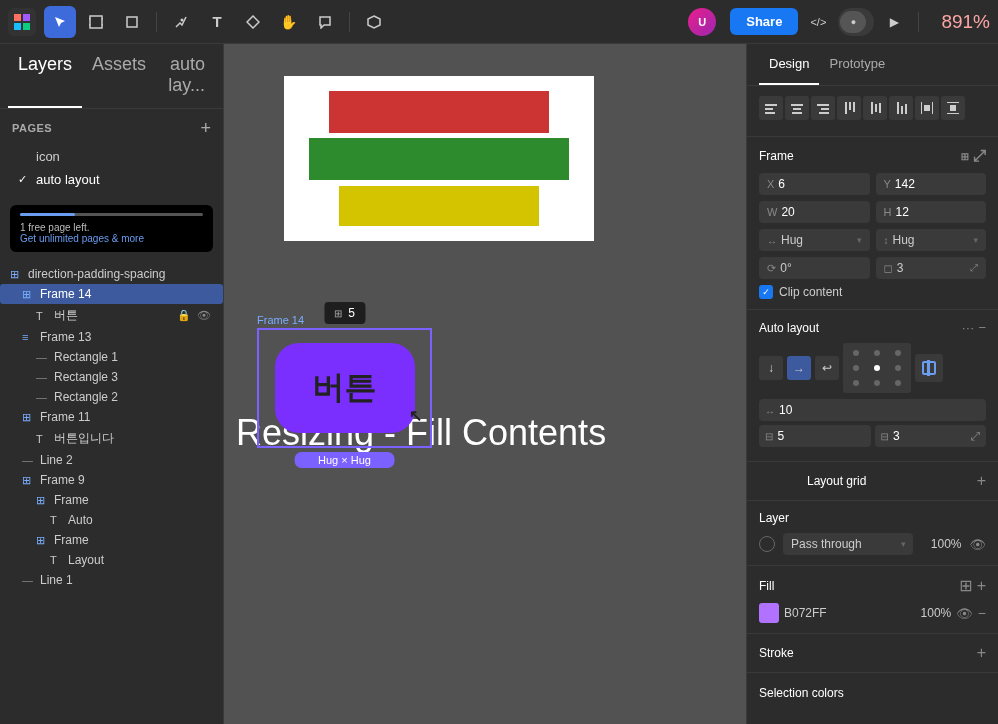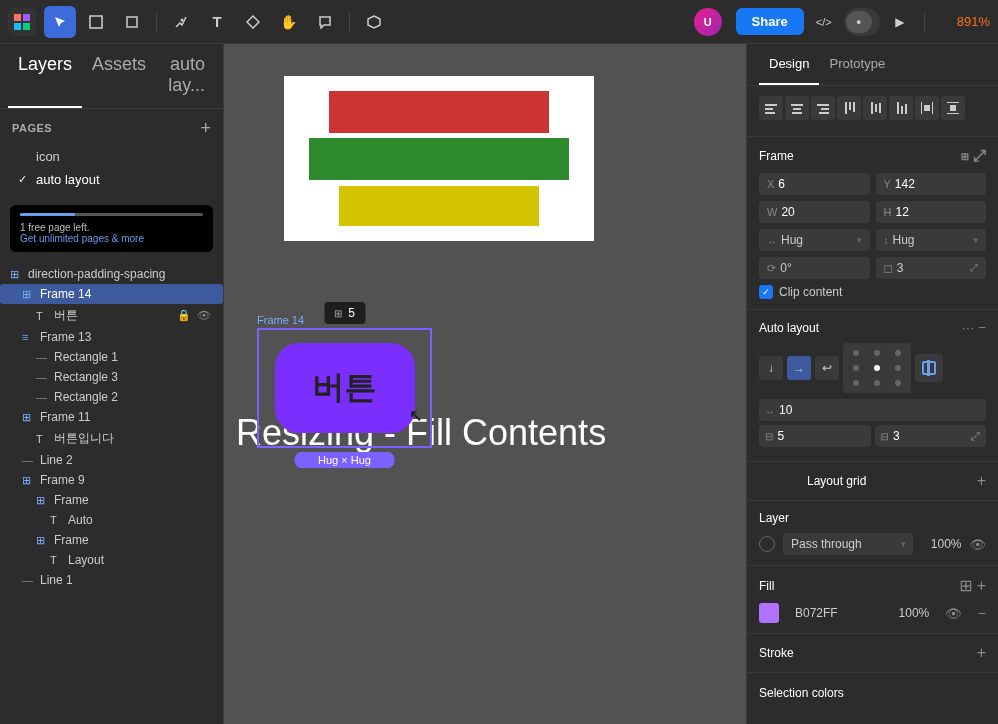--- a/index.html
+++ b/index.html
@@ -40,23 +40,23 @@
       background: #1877f2;
       color: #fff;
       border: none;
       border-radius: 6px;
       padding: 6px 16px;
       font-size: 13px;
       font-weight: 600;
       cursor: pointer;
     }
     .toolbar-zoom {
-      color: #f97316;
-      font-size: 13px;
-      margin-left: 24px;
+      color: #fca5a5;
+      font-size: 19px;
+      margin-left: 14px;
     }
     .avatar {
       width: 28px; height: 28px; border-radius: 50%;
       background: linear-gradient(135deg, #e91e8c, #9c27b0);
       display: flex; align-items: center; justify-content: center;
       font-size: 11px; font-weight: bold; color: #fff;
     }
 
     
     .main { display: flex; flex: 1; overflow: hidden; }
@@ -488,21 +488,21 @@
       justify-content: space-between;
       align-items: center;
       margin-bottom: 8px;
     }
     .fill-label { font-size: 12px; color: #fff; }
     .fill-actions { display: flex; gap: 4px; align-items: center; }
     .fill-action { color: #888; font-size: 16px; cursor: pointer; }
     .fill-row {
       display: flex;
       align-items: center;
-      gap: 16px;
+      gap: 5px;
     }
     .fill-color-swatch {
       width: 20px; height: 20px;
       border-radius: 3px;
       background: #B072FF;
       flex-shrink: 0;
       cursor: pointer;
     }
     .fill-color-value { font-size: 12px; color: #ccc; flex: 1; }
     .fill-opacity { font-size: 12px; color: #ccc; width: 36px; text-align: right; }

